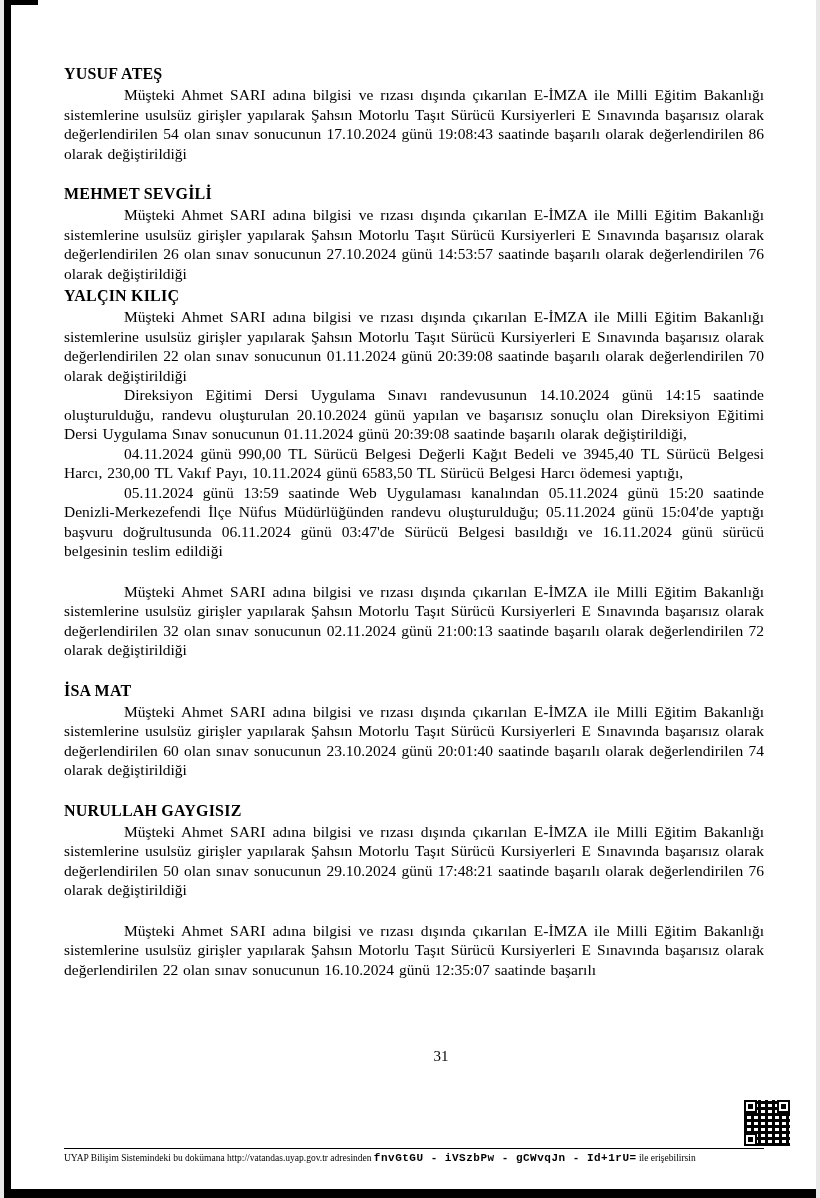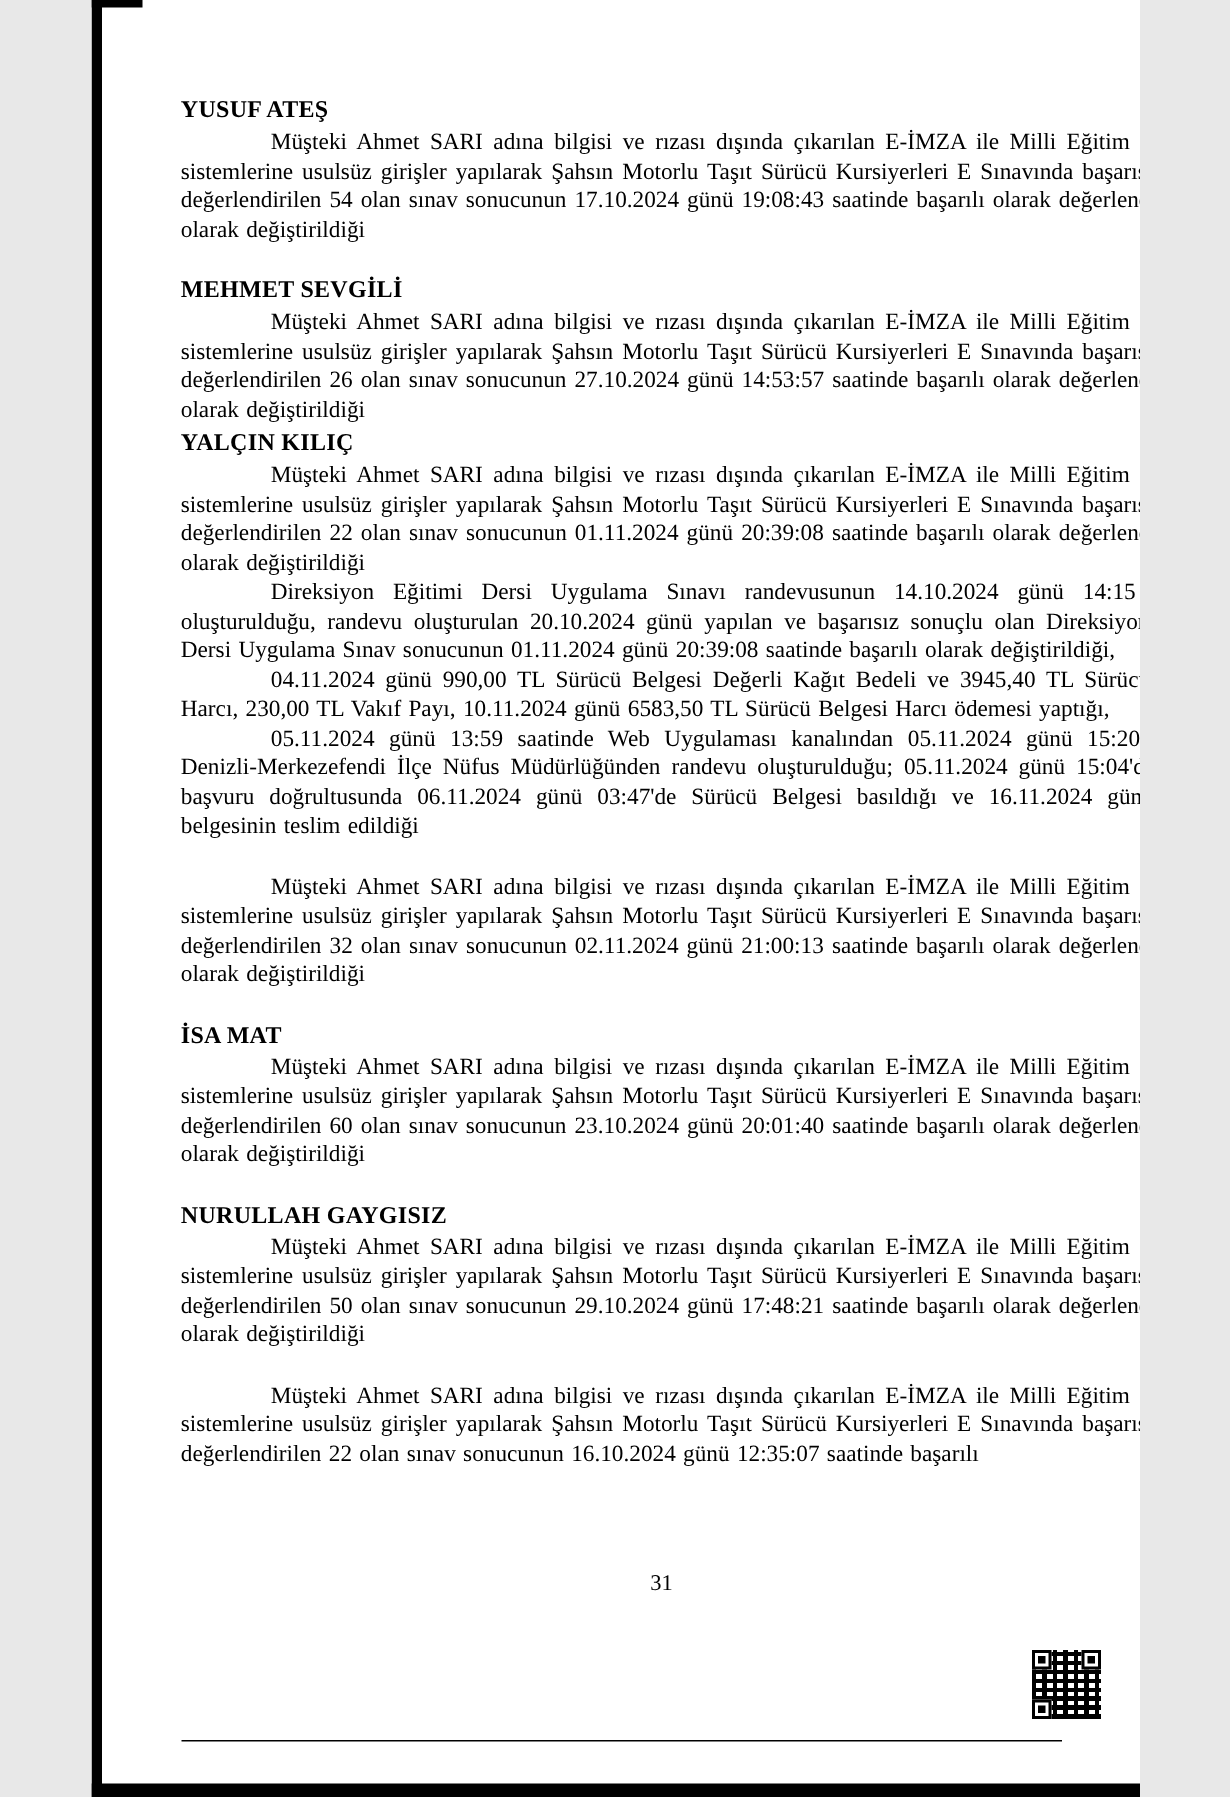--- a/index.html
+++ b/index.html
@@ -1,18 +1,18 @@
 <!DOCTYPE html>
 <html><head>
 <meta charset="utf-8">
 <style>
   html, body { margin: 0; padding: 0; background: #e8e8e8; }
   .page {
     position: relative;
-    width: 699px;
+    width: 812px;
     height: 1198px;
     background: #ffffff;
     font-family: "Liberation Serif", "DejaVu Serif", serif;
     color: #000;
     overflow: hidden;
     margin: 0 auto;
   }
   
   .edge-left   { position: absolute; left: 0; top: 0; bottom: 0; width: 7px; background: #000; }
   .edge-bottom { position: absolute; left: 0; right: 0; bottom: 0; height: 9px; background: #000; }
@@ -155,15 +155,20 @@
   <div class="page-number">31</div>
 
   <div class="qr">
     <span class="finder tl"></span>
     <span class="finder tr"></span>
     <span class="finder bl"></span>
   </div>
 
   <footer class="footer">
     <hr class="footer-divider">
+    <div class="footer-text">
+      <span>UYAP Bilişim Sistemindeki bu dokümana http://vatandas.uyap.gov.tr adresinden</span>
+      <span class="mono">fnvGtGU - iVSzbPw - gCWvqJn - Id+1rU=</span>
+      <span>ile erişebilirsin</span>
+    </div>
   </footer>
 
 </div>
 
 </body></html>

